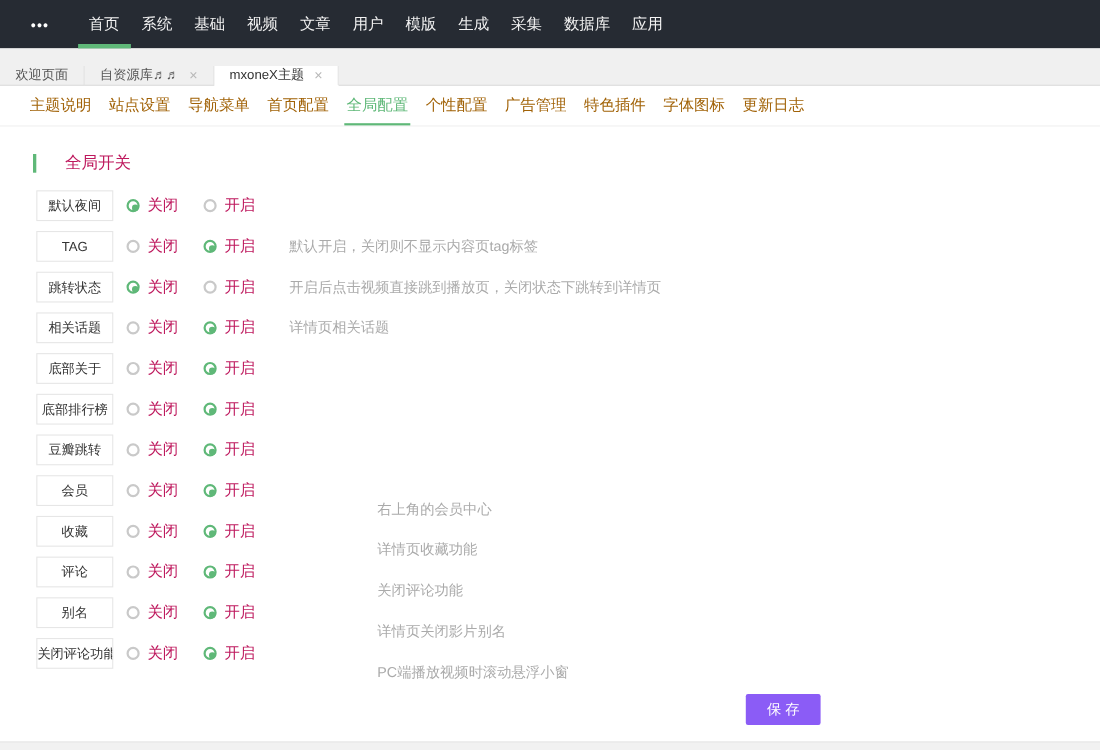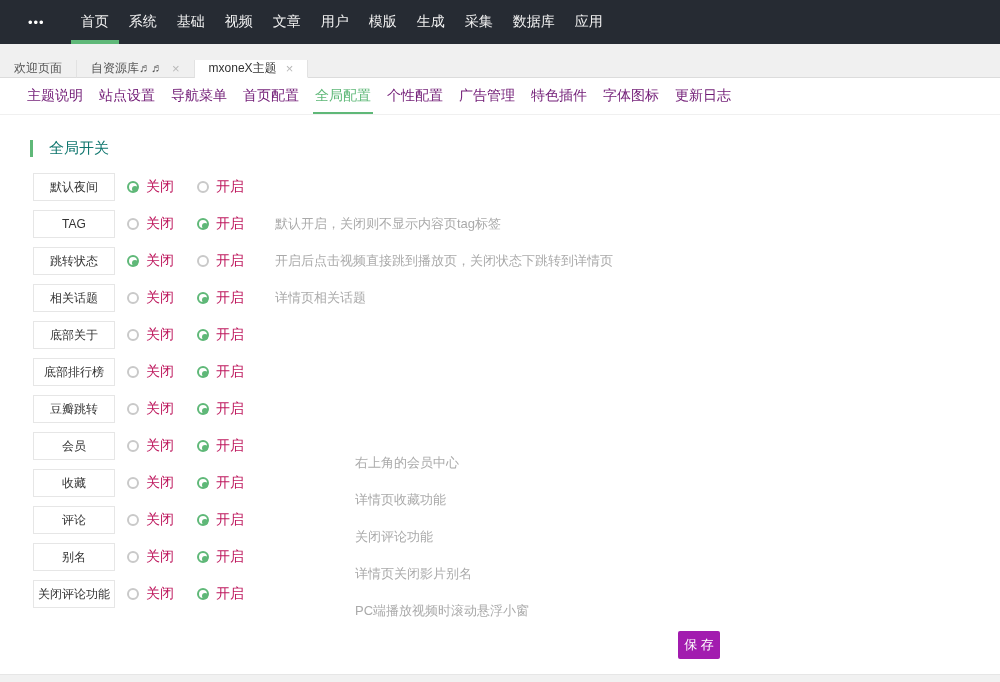--- a/index.html
+++ b/index.html
@@ -24,50 +24,50 @@
   .tab { padding:0 14px; display:flex; align-items:center; gap:9px; font-size:12px;
          color:#555; border-right:1px solid #e2e2e2; border-bottom:1px solid #dcdcdc;
          cursor:pointer; white-space:nowrap; }
   .tab.active { background:#fff; color:#333; border-bottom:1px solid #fff; }
   .tab .close-x { color:#b8b8b8; font-size:13px; line-height:1; }
   .tab-filler { flex:1; border-bottom:1px solid #dcdcdc; }
 
   
   .subnav { display:flex; align-items:stretch; height:37px; padding-left:25px;
             border-bottom:1px solid #f0f0f0; }
-  .subnav-item { font-size:14px; color:#701a75; margin-right:12px; padding:0 2px;
+  .subnav-item { font-size:14px; color:#a16207; margin-right:12px; padding:0 2px;
             display:flex; align-items:center; position:relative; cursor:pointer; white-space:nowrap; }
   .subnav-item.active { color:var(--green); }
   .subnav-item.active::after { content:''; position:absolute; left:0; right:0; bottom:0;
             height:2px; background:var(--green); }
 
   
-  .section-title { margin:24px 0 0 30px; display:flex; align-items:center; gap:16px;
-            font-size:15px; color:#0f766e; }
+  .section-title { margin:24px 0 0 30px; display:flex; align-items:center; gap:26px;
+            font-size:15px; color:#be185d; }
   .accent-bar { width:3px; height:17px; background:var(--green); }
 
   
   .form { margin:15px 0 0 33px; }
   .row { display:flex; align-items:center; height:28px; margin-bottom:9px; }
-  .label-box { width:82px; height:28px; line-height:26px; text-align:center;
+  .label-box { width:70px; height:28px; line-height:26px; text-align:center;
             border:1px solid #e6e6e6; font-size:12px; color:#333; background:#fff;
             margin-right:12px; white-space:nowrap; overflow:hidden; }
   .radio { width:70px; display:flex; align-items:center; gap:7px; cursor:pointer;
             font-size:14px; color:#be185d; }
   .rb { width:12px; height:12px; border-radius:50%; border:2px solid #c9c9c9;
             display:inline-block; position:relative; flex:none; }
   .rb.checked { border-color:var(--green); }
   .rb.checked::after { content:''; display:block; width:6px; height:6px; margin:3px;
             border-radius:50%; background:var(--green); }
   .desc { font-size:13px; color:#aaa; margin-left:8px; white-space:nowrap; }
   .desc.indent { margin-left:88px;margin-top:34px; }
 
   
   .save-row { margin:23px 0 0 678px; }
-  .save-btn { background:#a21caf; color:#fff; border:none; width:42px; height:28px;
+  .save-btn { background:#8b5cf6; color:#fff; border:none; width:68px; height:28px;
             font-size:13px; border-radius:2px; cursor:pointer; white-space:nowrap; }
 
   .bottom-strip { position:absolute; left:0; right:0; bottom:0; height:8px;
             background:#f1f1f1; border-top:1px solid #e6e6e6; }
 
   :root { --green:#5FB878; }
 </style>
 </head>
 <body>
 

